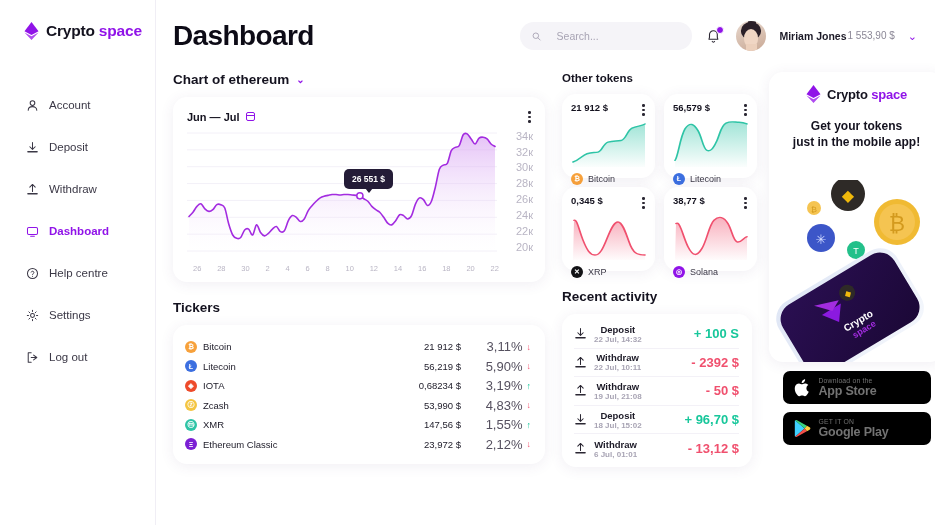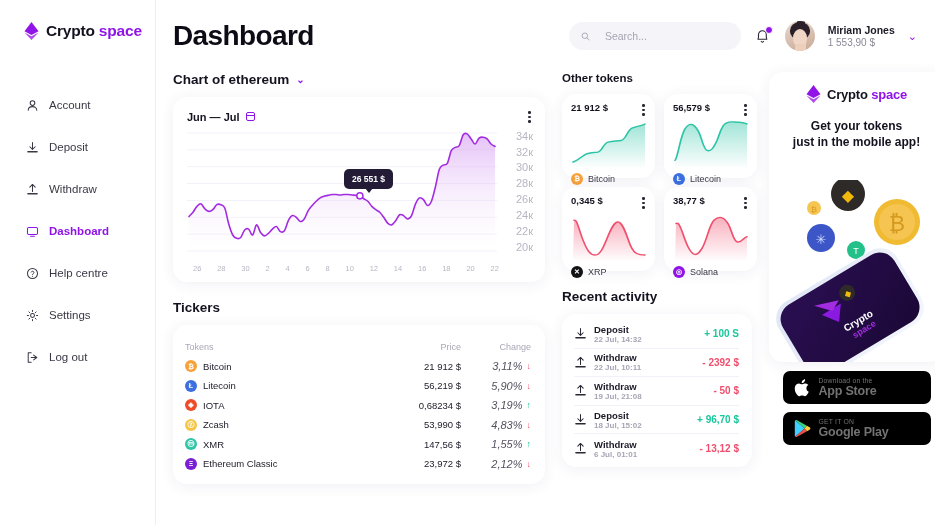--- a/index.html
+++ b/index.html
@@ -80,29 +80,29 @@
   }
   .avatar {
     width: 30px; height: 30px; border-radius: 50%;
     background: linear-gradient(160deg,#e8d9cf,#c9a894);
     overflow: hidden; position: relative; flex: 0 0 30px;
   }
   .avatar .hair { position:absolute; left:5px; top:1px; width:20px; height:17px; border-radius:50% 50% 42% 42%; background:#2b2029; }
   .avatar .bun  { position:absolute; left:12px; top:-2px; width:8px; height:7px; border-radius:50%; background:#2b2029; }
   .avatar .face { position:absolute; left:8px; top:8px; width:14px; height:18px; border-radius:50% 50% 45% 45%; background:#f0d6c4; }
   .avatar .neck { position:absolute; left:10px; bottom:0; width:11px; height:7px; background:#ecd0bc; }
-  .user-meta { display: flex; flex-direction: column; gap: 1px; }
+  .user-meta { display: flex; flex-direction: row; gap: 1px; }
   .user-name { font-size: 10.5px; font-weight: 700; color: #1c1a27; }
   .user-balance { font-size: 10px; color: #8b8796; }
   .caret-down { color: #9013e8; font-size: 11px; cursor: pointer; }
 
   
   .content { display: flex; padding: 0 18px 0 17px; gap: 17px; }
   .col-left { width: 372px; flex: 0 0 372px; }
-  .col-mid  { width: 190px; flex: 0 0 190px; }
+  .col-mid  { width: 190px; flex: 0 0 190px; text-align: center; }
   .col-right{ width: 175px; flex: 0 0 175px; }
 
   .section-head {
     font-size: 13.5px; font-weight: 700; color: #14121f;
     display: flex; align-items: center; gap: 7px; margin-bottom: 10px;
   }
   .section-head.sm { font-size: 11.5px; }
   .caret-sm { color: #9013e8; font-size: 10px; }
 
   .card {
@@ -149,33 +149,33 @@
 
   
   .tickers-card { padding: 12px 14px 10px 12px; }
   .trow { display: flex; align-items: center; height: 19.5px; }
   .trow.head span { font-size: 9px; color: #aba7b7; }
   .tcol-token { flex: 1; display: flex; align-items: center; gap: 6px; }
   .tcol-price { width: 88px; text-align: right; }
   .tcol-change { width: 70px; text-align: right; display: flex; align-items: center; justify-content: flex-end; gap: 4px; }
   .trow .tname { font-size: 9.5px; color: #1c1a27; }
   .trow .tprice { font-size: 9.5px; color: #1c1a27; }
-  .trow .tchange { font-size: 11px; color: #55505f; font-style: italic; }
+  .trow .tchange { font-size: 13px; color: #55505f; }
   .arrow-up { color: #16c79a; font-size: 9px; }
   .arrow-down { color: #f0506e; font-size: 9px; }
 
   
   .activity-card { padding: 6px 13px 4px 12px; }
   .arow { display: flex; align-items: center; height: 28.6px; border-bottom: 1px solid #f3f1f7; }
   .arow:last-child { border-bottom: 0; }
   .a-icon { width: 13px; margin-right: 7px; display:flex; align-items:center; justify-content:center; }
   .a-text { display: flex; flex-direction: column; gap: 0px; }
   .a-type { font-size: 9.5px; font-weight: 700; color: #1c1a27; }
   .a-date { font-size: 8px; color: #a8a4b4; font-weight: bold; }
-  .a-amt { margin-left: auto; font-size: 10px; font-weight: 700; }
+  .a-amt { margin-left: auto; font-size: 13px; font-weight: 700; }
   .pos { color: #18c79b; } .neg { color: #f0506e; }
 
   
   .promo-card { height: 290px; padding: 13px 10px 0; position: relative; overflow: hidden; }
   .promo-brand { display: flex; align-items: center; justify-content: center; gap: 6px; }
   .promo-brand .brand-text { font-size: 13px; }
   .promo-head {
     margin-top: 15px; text-align: center; font-size: 12px; font-weight: 700;
     color: #14121f; line-height: 1.35;
   }
@@ -381,25 +381,20 @@
               </div>
             <div class="tooltip">26 551 $</div>
           </div>
         </div>
 
         <div class="section-head" style="margin-top:18px">
           <span>Tickers</span>
         </div>
 
         <div class="card tickers-card">
-          <div class="trow head">
-            <span class="tcol-token">Tokens</span>
-            <span class="tcol-price">Price</span>
-            <span class="tcol-change">Change</span>
-          </div>
           <div id="tickerRows">
               <div class="trow">
                 <span class="tcol-token">
                   <span class="coin" style="background:#f7a13b">₿</span>
                   <span class="tname">Bitcoin</span>
                 </span>
                 <span class="tcol-price tprice">21 912 $</span>
                 <span class="tcol-change">
                   <span class="tchange">3,11%</span>
                   <span class="arrow-down">↓</span>

